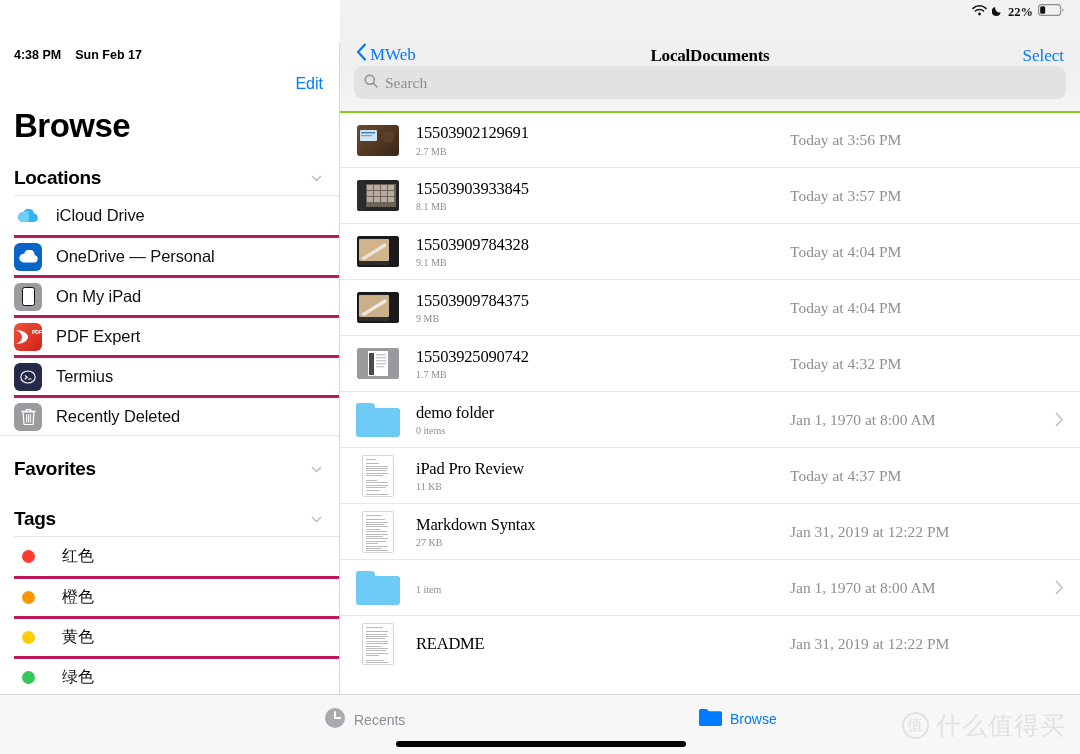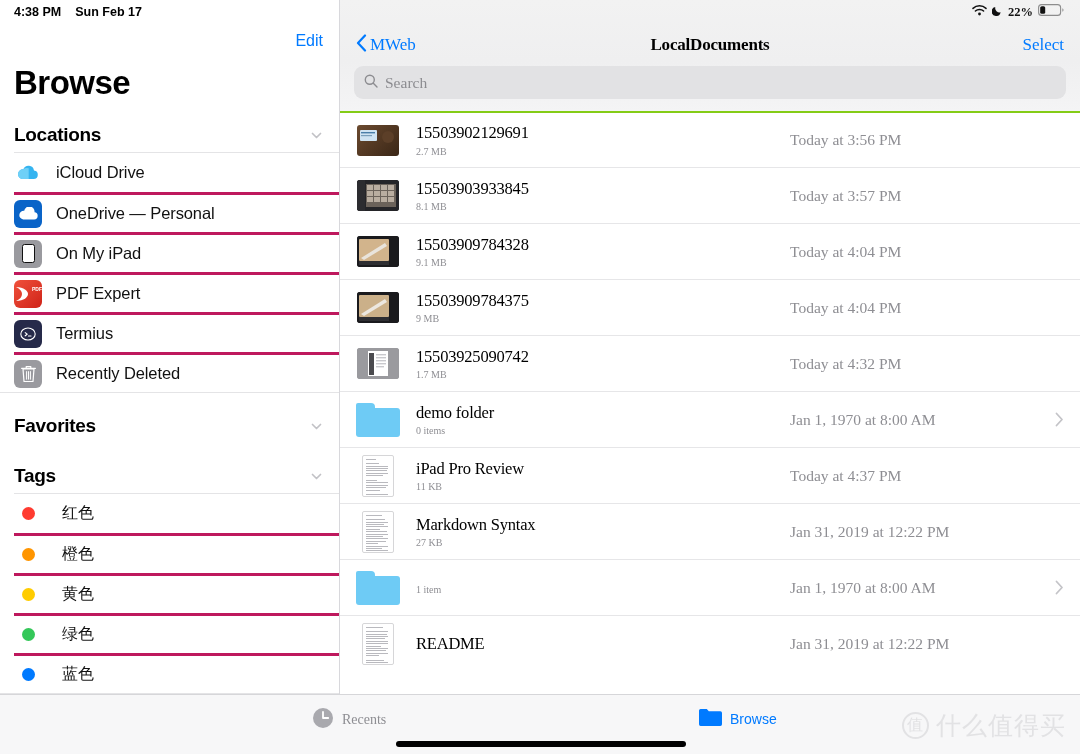--- a/index.html
+++ b/index.html
@@ -13,20 +13,21 @@
   .screen { position: relative; width: 1080px; height: 754px; display: flex; flex-direction: column; }
   .content-area { display: flex; flex: 1 1 auto; height: 694px; }
 
   
   .sidebar {
     width: 340px; height: 694px;
     background: #ffffff;
     position: relative;
     border-right: 1px solid #d8d8dc;
     overflow: hidden;
+    margin-top: 43px;
   }
   .status-bar-left {
     height: 24px; display: flex; align-items: center;
     padding: 0 0 0 14px; gap: 14px;
     font-size: 12.5px; font-weight: bold; color: #000;
   }
   .edit-row { height: 34px; display: flex; align-items: center; justify-content: flex-end; padding-right: 16px; }
   .edit-link { color: #007aff; font-size: 16px; }
   .browse-title { font-size: 33px; font-weight: bold; letter-spacing: -0.5px; padding: 6px 0 0 14px; color: #000; }
 
@@ -64,21 +65,21 @@
   
   .main { width: 740px; height: 694px; position: relative; background: #1d4ed8; overflow: hidden; display: flex; flex-direction: column; font-family: Liberation Serif, serif; }
   .nav-header {
     background: linear-gradient(180deg,#f2f2f2 0%, #efeff0 55%, #f4f4f5 100%);
     position: relative; flex: 0 0 auto;
   }
   .status-bar-right {
     height: 24px; display: flex; align-items: center; justify-content: flex-end;
     padding-right: 16px; gap: 5px; font-size: 12.5px; font-weight: bold; color: #111;
   }
-  .nav-bar { height: 42px; display: flex; align-items: center; position: relative; padding: 0 16px; }
+  .nav-bar { height: 42px; display: flex; align-items: flex-end; position: relative; padding: 0 16px; }
   .back-btn { display: flex; align-items: center; color: #007aff; font-size: 17px; gap: 3px; z-index: 2; }
   .nav-title {
     position: absolute; left: 0; right: 0; text-align: center;
     font-size: 17px; font-weight: bold; color: #000; letter-spacing: -0.2px;
   }
   .select-btn { margin-left: auto; color: #007aff; font-size: 17px; z-index: 2; }
   .search-wrap { padding: 0 14px 12px 14px; }
   .search-field {
     height: 33px; border-radius: 9px; background: #e2e2e4;
     display: flex; align-items: center; gap: 7px; padding: 0 10px;
@@ -110,21 +111,21 @@
   .folder-ico .tab { position: absolute; left: 0; top: 0; width: 19px; height: 7px; background: #6ecbf5; border-radius: 2px 4px 0 0; }
   .folder-ico .body { position: absolute; left: 0; top: 5px; width: 44px; height: 29px; background: #6ecbf5; border-radius: 2px 3px 3px 3px; }
 
   
   .tabbar {
     height: 60px; flex: 0 0 60px; background: #f7f7f8;
     border-top: 1px solid #d6d6d9; position: relative;
     display: flex; align-items: flex-start;
   }
   .tab-item { display: flex; align-items: center; gap: 8px; position: absolute; top: 12px; }
-  .tab-recents { left: 312px; font-family: Liberation Serif, serif; }
+  .tab-recents { left: 324px; }
   .tab-browse { left: 698px; }
   .tab-label { font-size: 14px; }
   .tab-label.inactive { color: #8e8e93; }
   .tab-label.active { color: #007aff; }
   .home-indicator {
     position: absolute; bottom: 7px; left: 396px; width: 290px; height: 6px;
     background: #000; border-radius: 3px;
   }
   .watermark {
     position: absolute; right: 14px; top: 14px;

